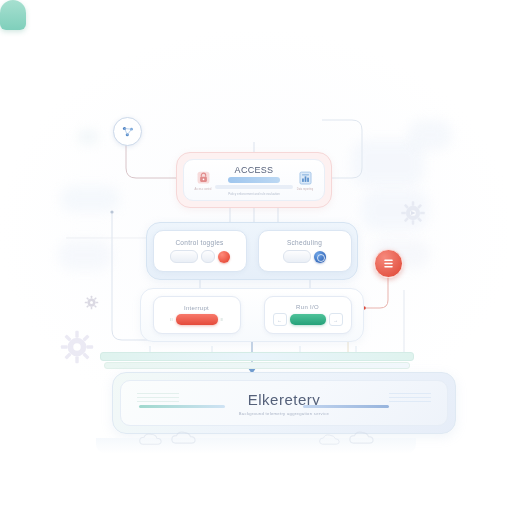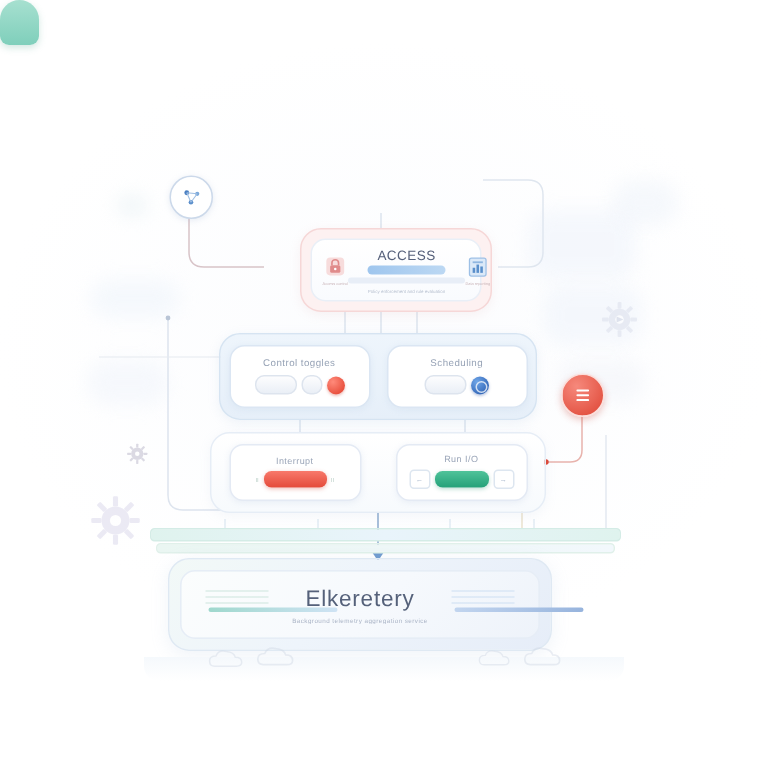--- a/index.html
+++ b/index.html
@@ -48,24 +48,23 @@
     background:#ffffff;border:1px solid #e2eaf3;border-bottom:none;
     border-radius:14px 14px 0 0;
   }
   .shield{width:19px;height:23px;margin-bottom:2px;position:relative;z-index:2;}
   .ce-title{font-size:13.5px;color:#4e5a6b;letter-spacing:.4px;margin-top:1px;}
   .ce-sub{font-size:4.2px;color:#b9c3d2;letter-spacing:.25px;margin-top:2px;
     filter:blur(.35px);}
 
   
   #policy-panel{
-    left:176px;top:152px;width:128px;height:56px;
+    left:176px;top:152px;width:156px;height:56px;
     background:#fdf1f1;border:1px solid #f6d7d7;border-radius:14px;
     box-shadow:0 2px 7px rgba(220,170,170,.14);
-    margin-left:24px;
   }
   #policy-inner{
     position:absolute;left:6px;top:6px;right:6px;bottom:6px;
     background:linear-gradient(180deg,#ffffff 0%,#f9fbfe 100%);
     border:1px solid #e9eff7;border-radius:10px;
     display:flex;align-items:center;justify-content:space-between;
     padding:0 7px;box-sizing:border-box;
   }
   .mini-icon{width:17px;height:17px;position:relative;}
   .mini-cap{font-size:2.6px;color:#c9b4b8;text-align:center;margin-top:1px;filter:blur(.3px);}
@@ -131,21 +130,21 @@
 
   
   .rail{position:absolute;border-radius:3px;}
   #rail-top{left:100px;top:352px;width:312px;height:7px;
     background:linear-gradient(90deg,#dff3ee,#e9f4fb,#dff3ee);border:1px solid #d4ece6;}
   #rail-bot{left:104px;top:362px;width:304px;height:5px;
     background:linear-gradient(90deg,#eaf6f2,#f2f8fc);border:1px solid #e0f0ea;}
 
   
   #telemetry{
-    left:112px;top:372px;width:256px;height:62px;
+    left:112px;top:372px;width:344px;height:62px;
     background:linear-gradient(135deg,#f2f9f7 0%,#eef4fb 45%,#e6edf8 100%);
     border:1px solid #dfe9f3;border-radius:14px;
     box-shadow:0 3px 12px rgba(160,185,215,.16);
   }
   #telemetry-inner{
     position:absolute;left:7px;top:7px;right:7px;bottom:7px;
     background:linear-gradient(135deg,#fbfdfd 0%,#f6f9fd 55%,#eef3fa 100%);
     border:1px solid #e6edf6;border-radius:10px;
     display:flex;flex-direction:column;align-items:center;justify-content:center;
   }

